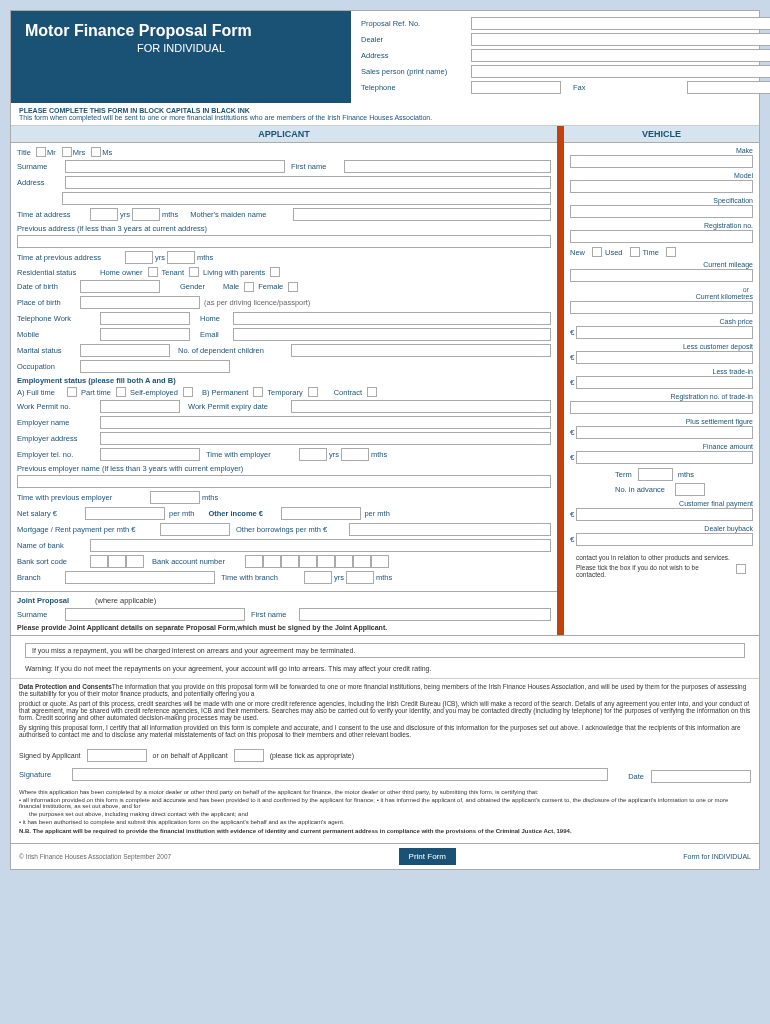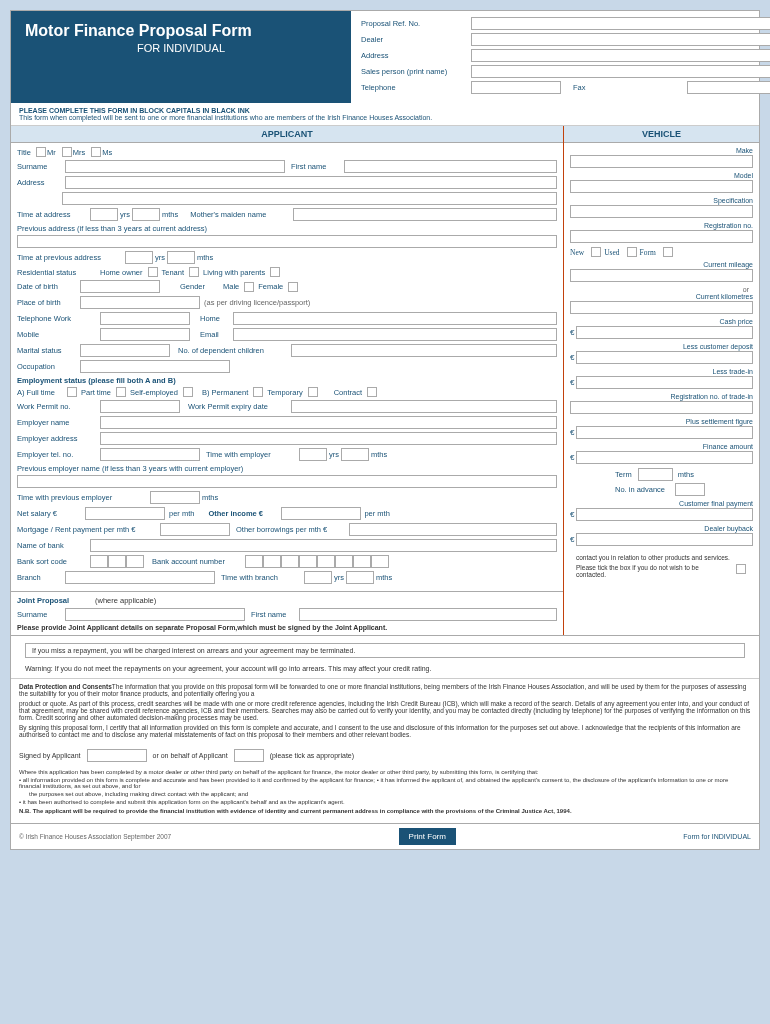--- a/index.html
+++ b/index.html
@@ -81,21 +81,21 @@
       border-bottom: 1px solid #ccc;
     }
     .notice .bold { font-weight: bold; }
 
     
     .two-col {
       display: flex;
     }
     .col-left {
       flex: 1;
-      border-right: 1px solid #c2410c;
+      border-right: 7px solid #c2410c;
     }
     .col-right {
       width: 195px;
       flex-shrink: 0;
     }
 
     
     .section-header {
       background: #d6e4f0;
       color: #1a5276;
@@ -255,21 +255,20 @@
       color: #666;
       text-align: right;
       padding-right: 4px;
     }
 
     .vehicle-new-row {
       display: flex;
       align-items: center;
       gap: 4px;
       margin-bottom: 4px;
-      font-family: Liberation Serif, serif;
     }
 
     .term-row {
       display: flex;
       align-items: center;
       gap: 3px;
       margin-left: 45px;
     }
 
     .contact-text {
@@ -594,21 +593,21 @@
           <span class="vehicle-label">Registration no.</span>
           <input class="vehicle-input" type="text" style="">
         </div>
 
         <div class="vehicle-new-row">
           <div style="display:flex;align-items:center;gap:2px;">
             <span class="field-label">New</span>
             <span class="checkbox-box"></span>
             <span class="field-label">Used</span>
             <span class="checkbox-box"></span>
-            <span class="field-label">Form</span>
+            <span class="field-label">Time</span>
             <span class="checkbox-box"></span>
           </div>
         </div>
 
         <div class="vehicle-field">
           <span class="vehicle-label">Current mileage</span>
           <input class="vehicle-input" type="text" style="">
         </div>
         <div class="or-text">or</div>
 
@@ -716,20 +715,32 @@
     <p>By signing this proposal form, I certify that all information provided on this form is complete and accurate, and I consent to the use and disclosure of this information for the purposes set out above. I acknowledge that the recipients of this information are authorised to contact me and to disclose any material misstatements of fact on this proposal to their members and other relevant bodies.</p>
   </div>
 
   <div class="sign-section">
     <span>Signed by Applicant</span>
     <input class="sign-input" type="text" style="width: 60px;">
     <span>or on behalf of Applicant</span>
     <input class="sign-input" type="text" style="width: 30px;">
     <span>(please tick as appropriate)</span>
   </div>
+  <div style="display:flex;padding:2px 8px;gap:20px;align-items:center;">
+    <div style="display:flex;flex-direction:column;gap:3px;flex:1;">
+      <div class="field-row">
+        <span class="field-label" style="width:50px;">Signature</span>
+        <input class="field-input" type="text" style="flex: 1 1 0%;">
+      </div>
+    </div>
+    <div style="display:flex;align-items:center;gap:4px;">
+      <span class="field-label">Date</span>
+      <input class="field-input" type="text" style="width: 100px;">
+    </div>
+  </div>
 
   <div class="footer-text">
     <p>Where this application has been completed by a motor dealer or other third party on behalf of the applicant for finance, the motor dealer or other third party, by submitting this form, is certifying that:</p>
     <p>• all information provided on this form is complete and accurate and has been provided to it and confirmed by the applicant for finance; • it has informed the applicant of, and obtained the applicant's consent to, the disclosure of the applicant's information to one or more financial institutions, as set out above, and for</p>
     <p style="padding-left:10px;">the purposes set out above, including making direct contact with the applicant; and</p>
     <p>• it has been authorised to complete and submit this application form on the applicant's behalf and as the applicant's agent.</p>
     <p style="font-weight:bold;margin-top:3px;">N.B. The applicant will be required to provide the financial institution with evidence of identity and current permanent address in compliance with the provisions of the Criminal Justice Act, 1994.</p>
   </div>
 
   <div class="print-footer">

